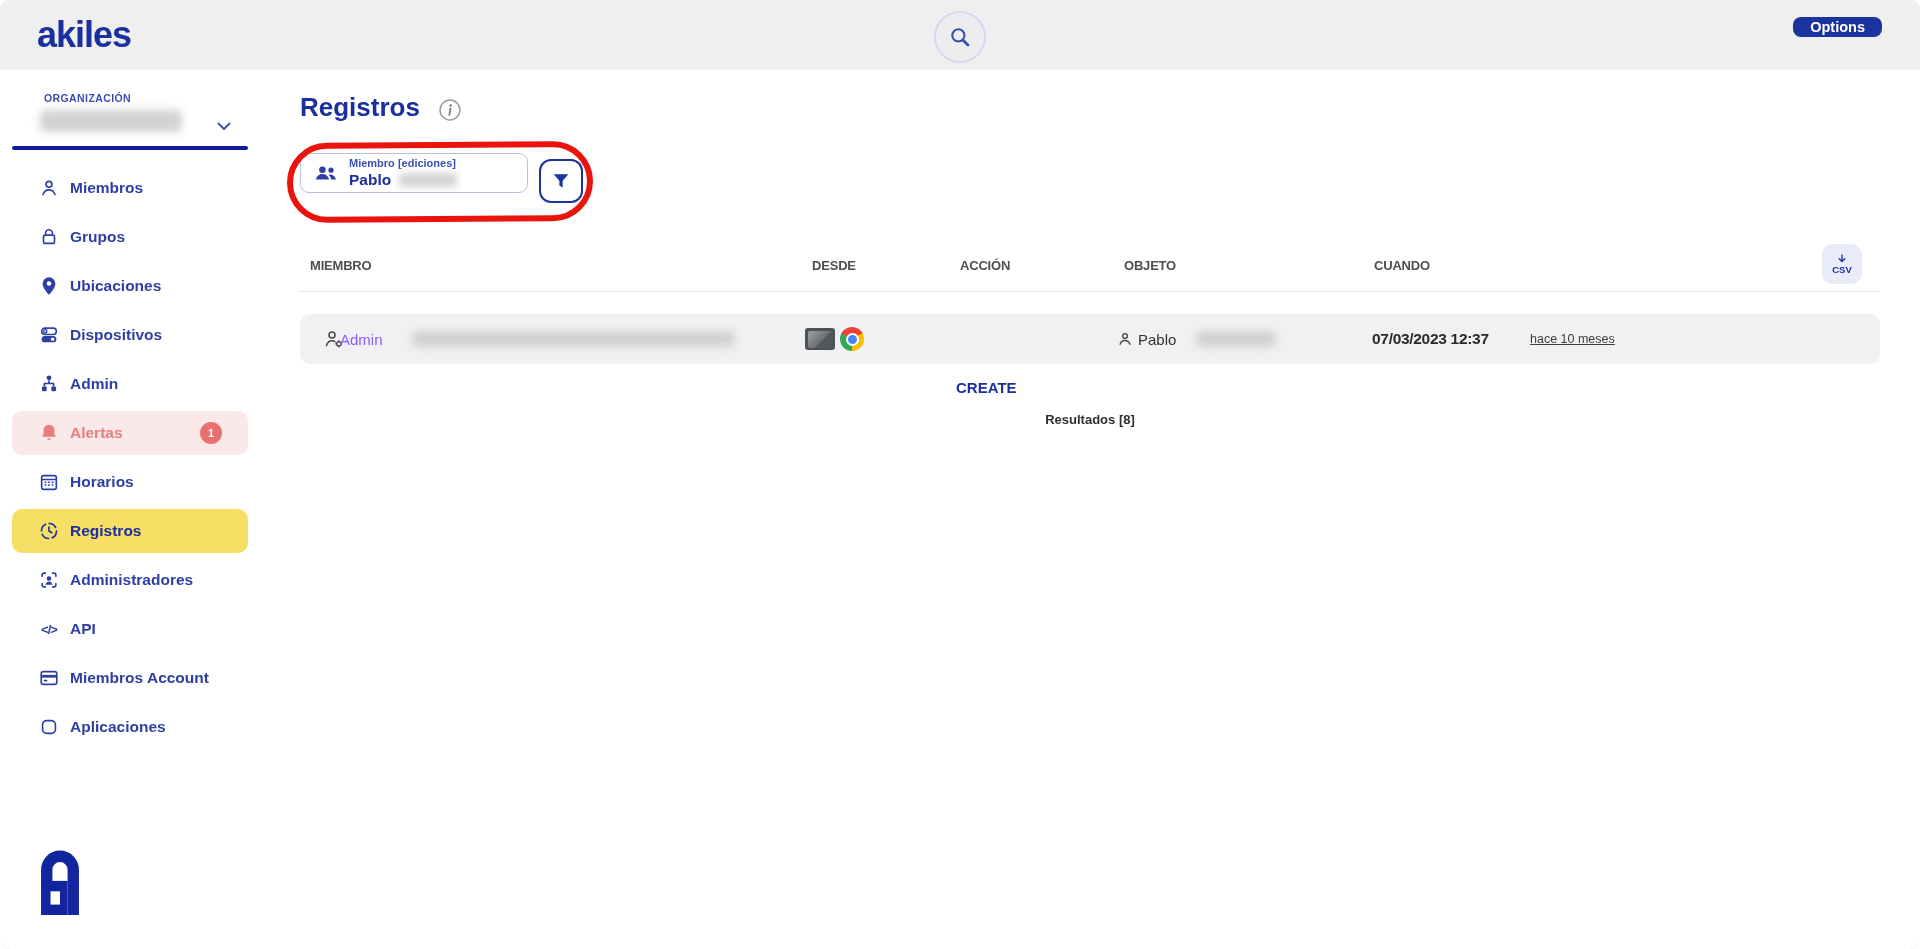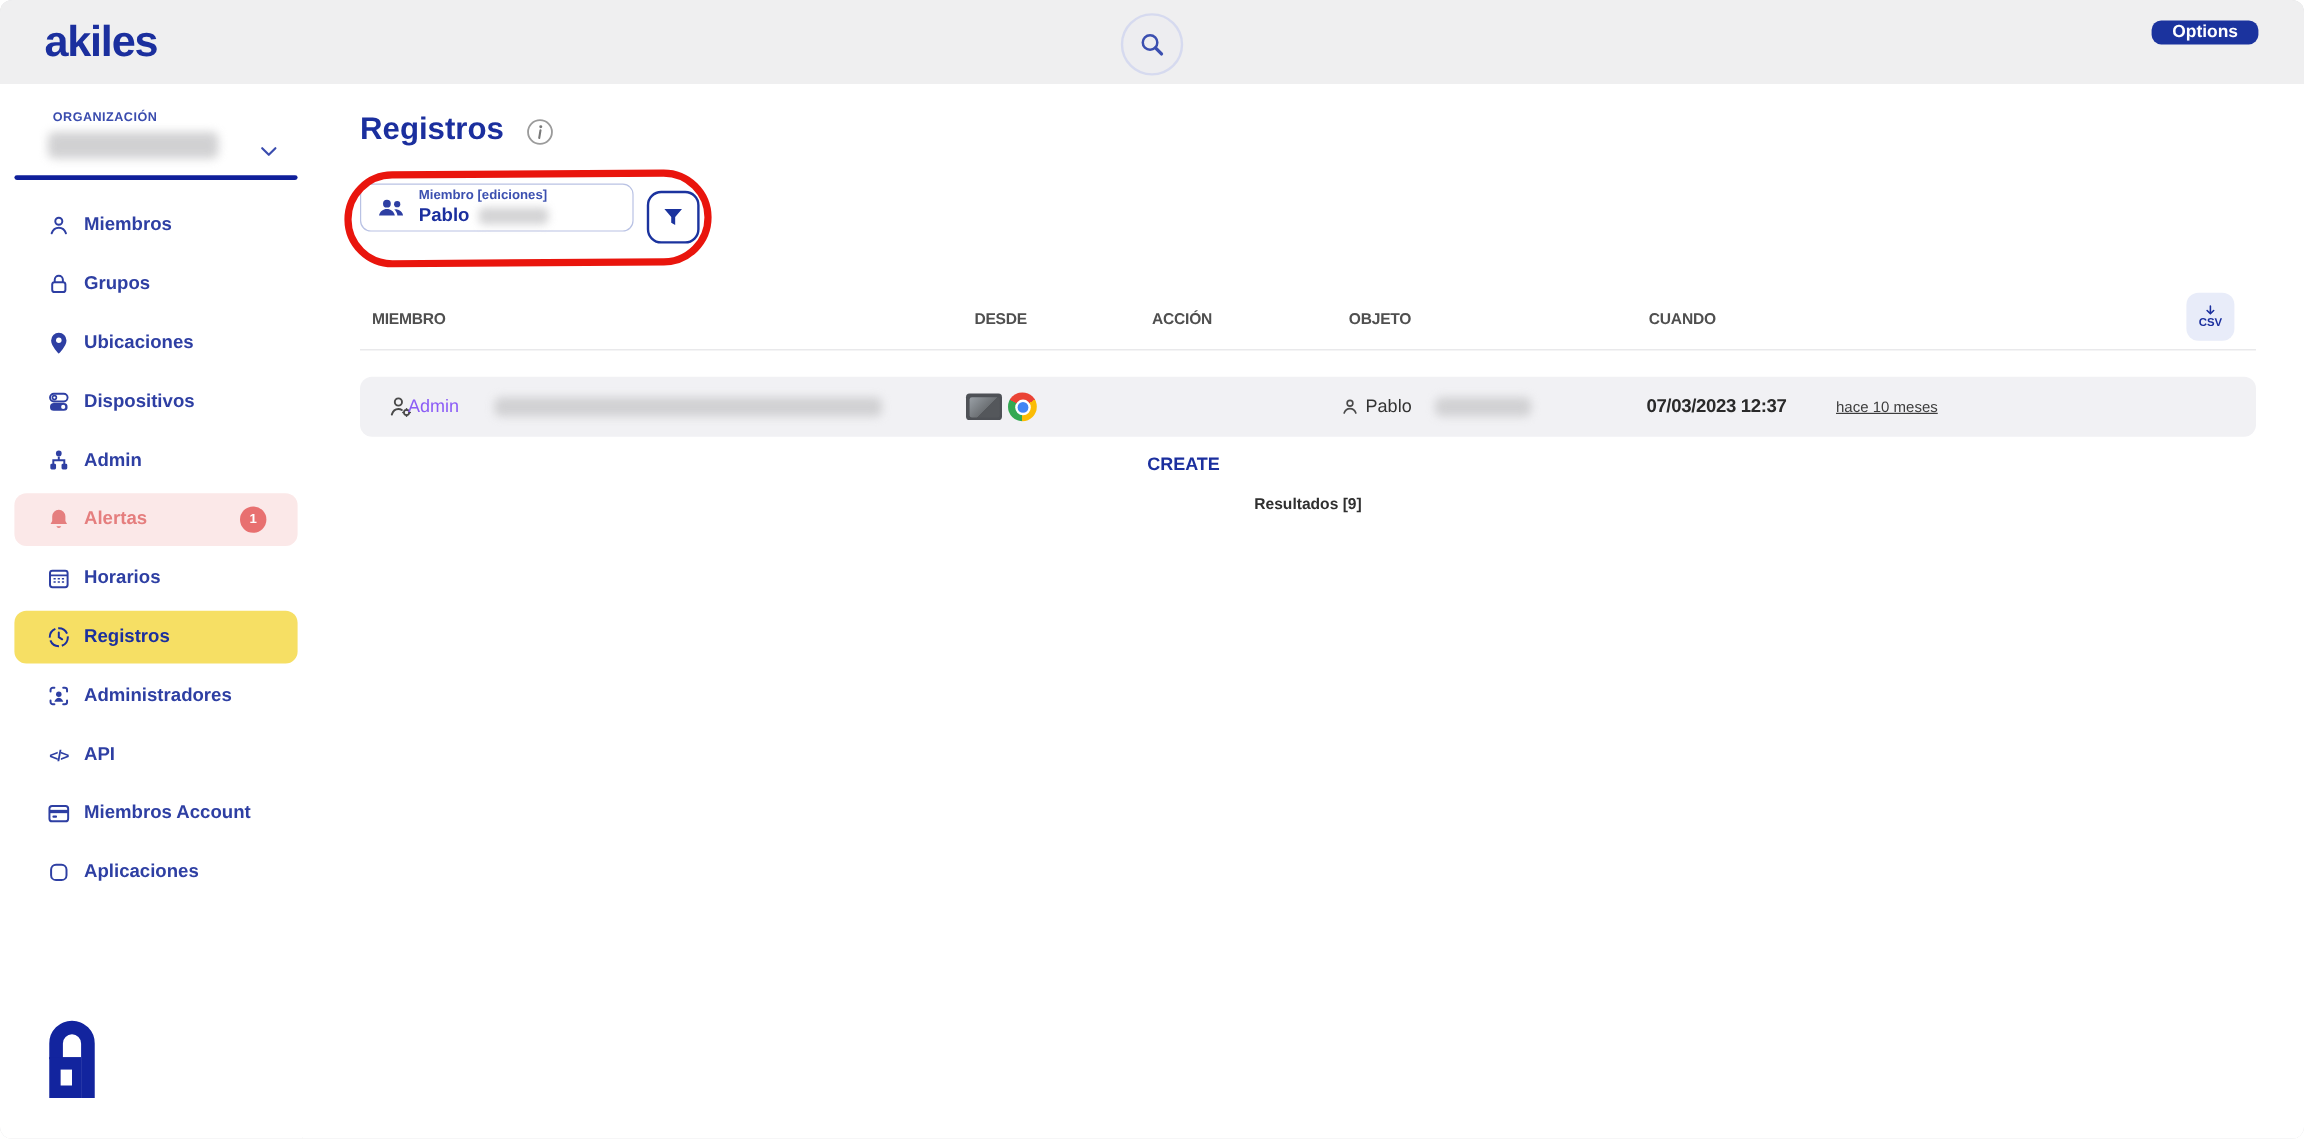--- a/index.html
+++ b/index.html
@@ -377,16 +377,16 @@
               <path d="M5.5 19c1.2-3.4 4-5 6.5-5s5.3 1.6 6.5 5" fill="none" stroke="currentColor" stroke-width="1.8" stroke-linecap="round"></path>
             </svg>
         </span>
         <span class="cell object-name">Pablo</span>
         <span class="cell object-blur"></span>
         <span class="cell when-date">07/03/2023 12:37</span>
         <span class="cell when-rel">hace 10 meses</span>
       </div>
     </div>
 
-    <div class="results">Resultados [9]</div>
+    <div class="results">Resultados [8]</div>
   </div>
 
 </div>
 
 </body></html>

